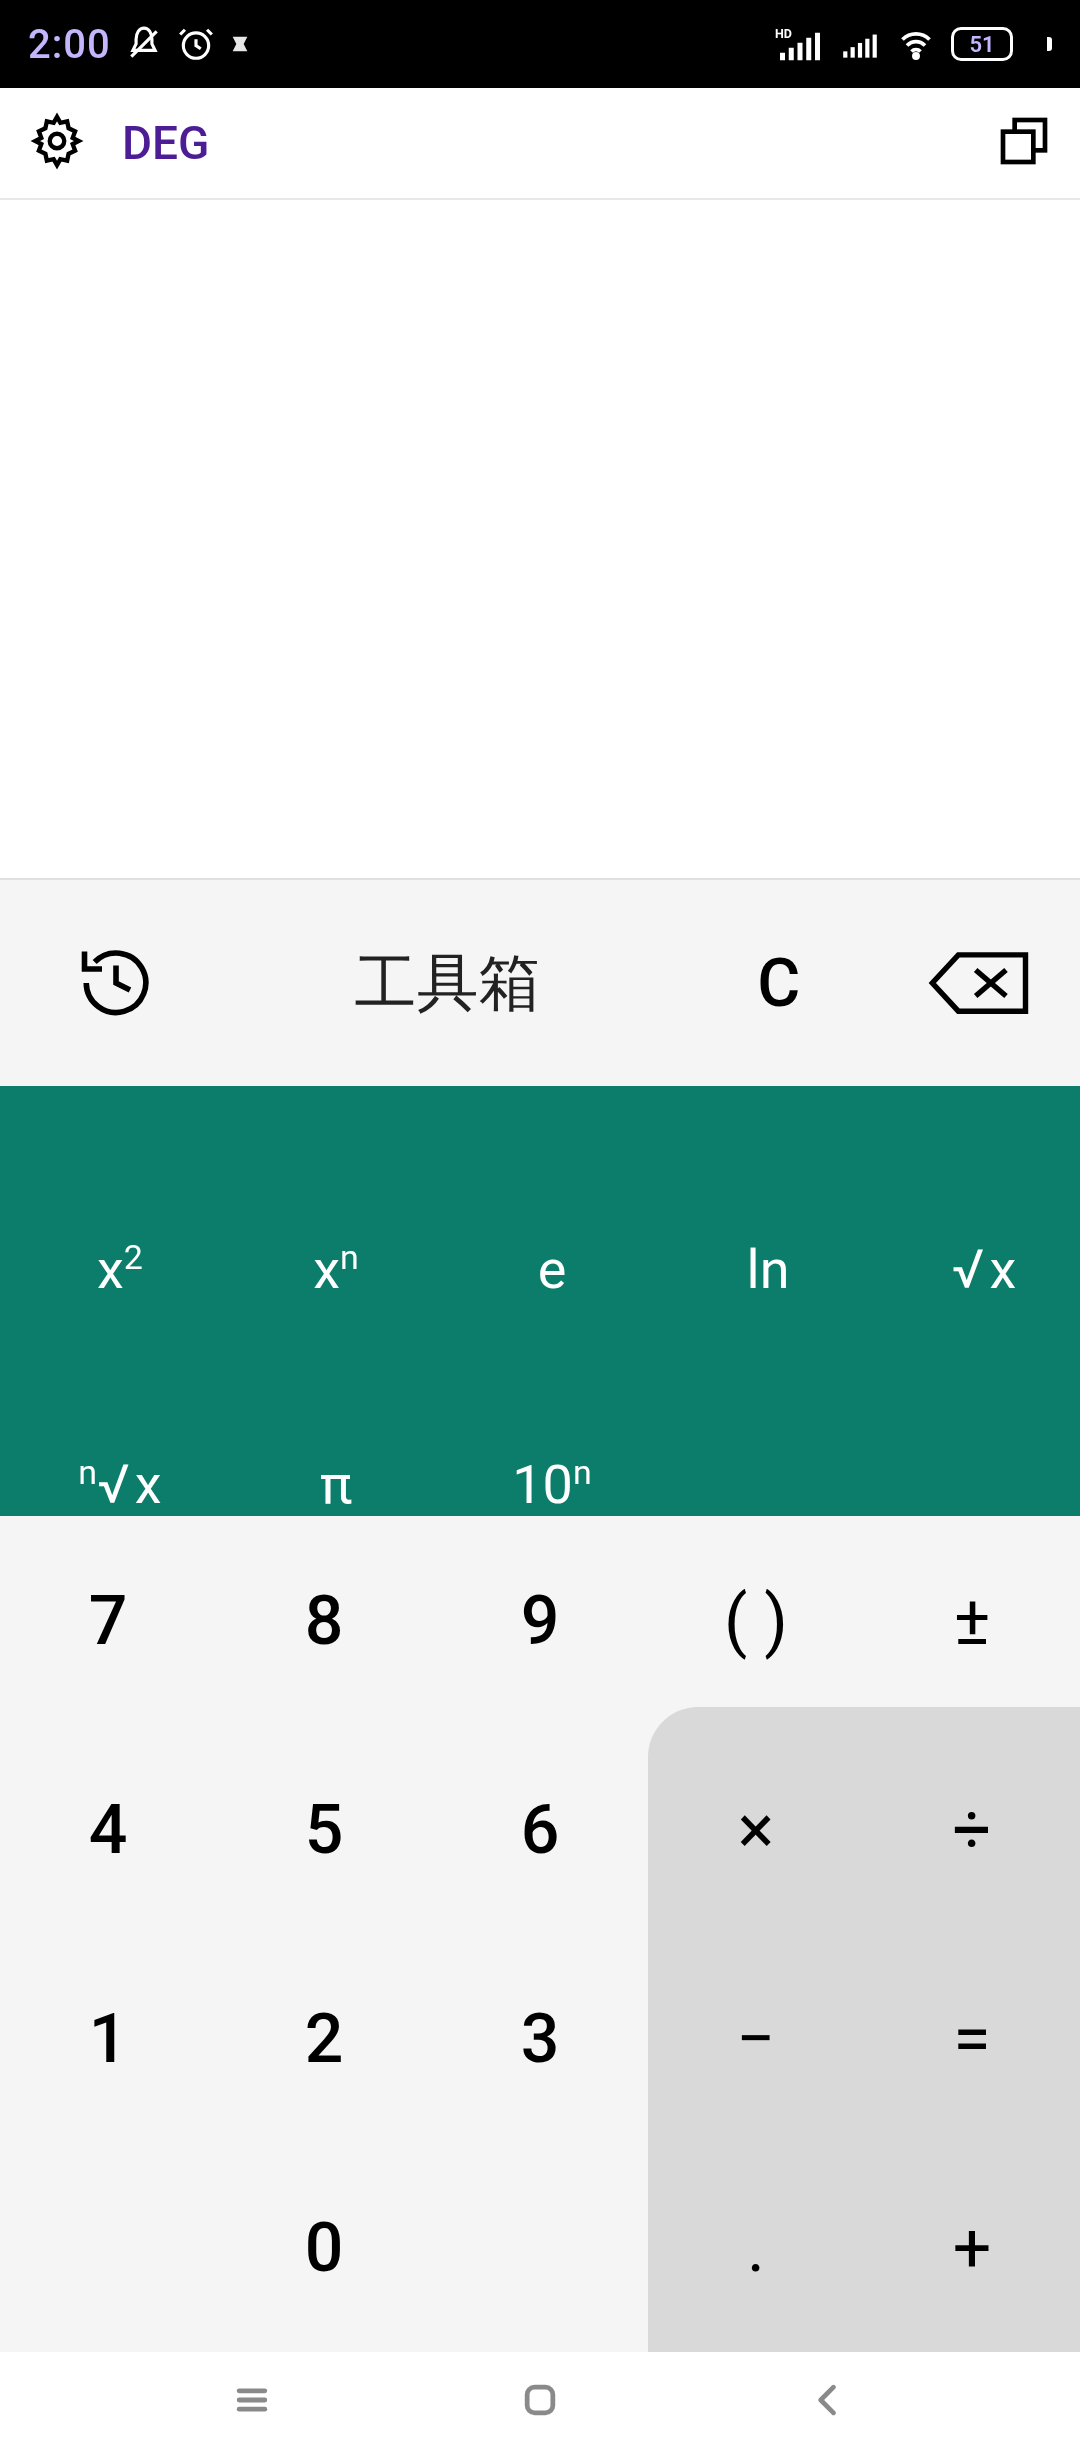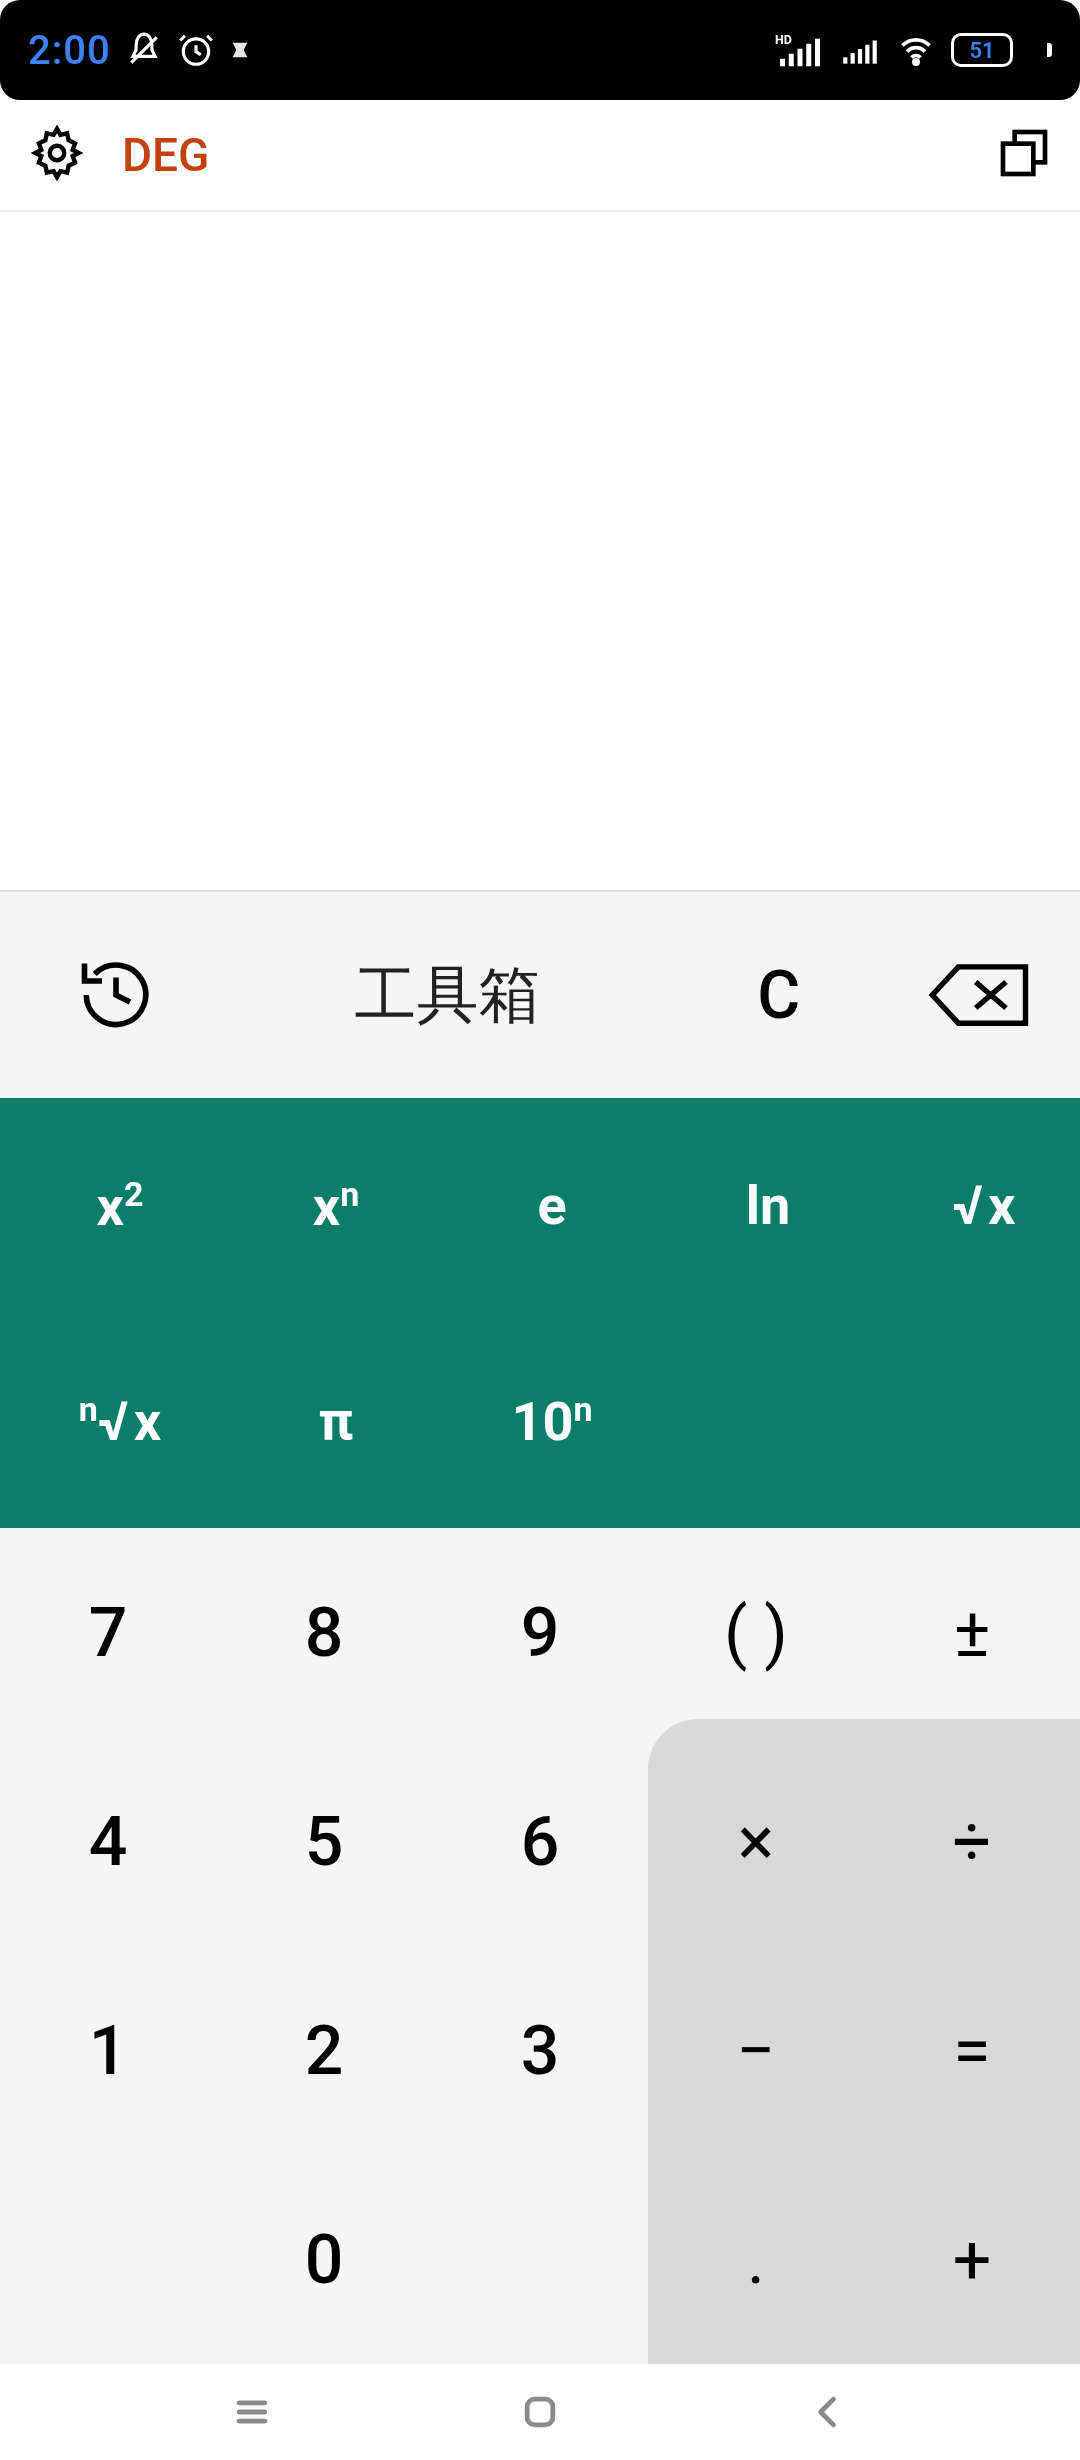--- a/index.html
+++ b/index.html
@@ -1,45 +1,45 @@
 <!DOCTYPE html>
 <html><head>
 <meta charset="utf-8">
 <style>
   * { box-sizing: border-box; margin: 0; padding: 0; }
   html, body { width: 1080px; height: 2460px; font-family: -apple-system, "Segoe UI", Roboto, sans-serif; background: #fff; overflow: hidden; }
 
   
-  .status-bar { height: 100px; background: #000; color: #3b82f6; display: flex; align-items: center; justify-content: space-between; padding: 0 28px; font-size: 40px; border-radius: 20px; }
+  .status-bar { height: 88px; background: #000; color: #c4b5fd; display: flex; align-items: center; justify-content: space-between; padding: 0 28px; font-size: 40px; }
   .status-left { display: flex; align-items: center; gap: 14px; }
   .status-right { display: flex; align-items: center; gap: 14px; }
   .status-time { font-weight: 500; letter-spacing: 1px; }
   .status-icon svg { display: block; }
   .battery-box { display:flex; align-items:center;gap:32px; }
   .battery-shell { width:62px; height:34px; border:3px solid #fff; border-radius:10px; display:flex; align-items:center; justify-content:center; font-size:22px; font-weight:600; }
   .battery-tip { width:5px; height:14px; background:#fff; border-radius:0 3px 3px 0; margin-left:2px; }
 
   
   .app-header { height: 112px; background:#fff; display:flex; align-items:center; padding:0 28px; border-bottom:2px solid #e8e8e8; }
-  .app-header .mode-label { font-size:46px; font-weight:500; margin-left:36px; color:#c2410c; }
+  .app-header .mode-label { font-size:46px; font-weight:500; margin-left:36px; color:#4c1d95; }
   .app-header .spacer { flex:1; }
 
   
   .display { height: 680px; background:#fff; border-bottom:2px solid #e0e0e0; }
 
   
   .toolbar { height: 206px; background:#f5f5f5; display:flex; align-items:center;padding-left:16px; }
   .toolbar .tb-cell { flex:1; display:flex; align-items:center; justify-content:center; }
   .toolbar .tb-cell.wide { flex:2.3; }
   .tool-label { font-size:62px; font-weight:400; color:#222; }
   .tool-c { font-size:66px; font-weight:500; color:#000; }
 
   
   .sci-grid { height: 430px; background:#0c7d6a; display:grid; grid-template-columns: repeat(5,1fr); grid-template-rows: repeat(2,1fr); color:#fff; }
-  .sci-grid .sci-btn { display:flex; align-items:center; justify-content:center; font-size:54px; font-weight:700;margin-left:24px; }
+  .sci-grid .sci-btn { display:flex; align-items:flex-end; justify-content:center; font-size:54px; font-weight:400;margin-left:24px; }
   .sci-grid .sci-btn .sup { font-size:34px; vertical-align:super; }
 
   
   .keypad-wrap { position:relative; height: 836px; background:#f5f5f5; }
   .keypad { position:absolute; inset:0; display:grid; grid-template-columns: repeat(5,1fr); grid-template-rows: repeat(4,1fr); }
   .key { display:flex; align-items:center; justify-content:center; font-size:68px; font-weight:500; color:#000; }
   .key.op { font-weight:400; }
   .op-bg { position:absolute; background:#d9d9d9; border-top-left-radius:50px; left: calc(3/5*100%); top: calc(1/4*100% - 18px); right:0; bottom:0; }
 
   

